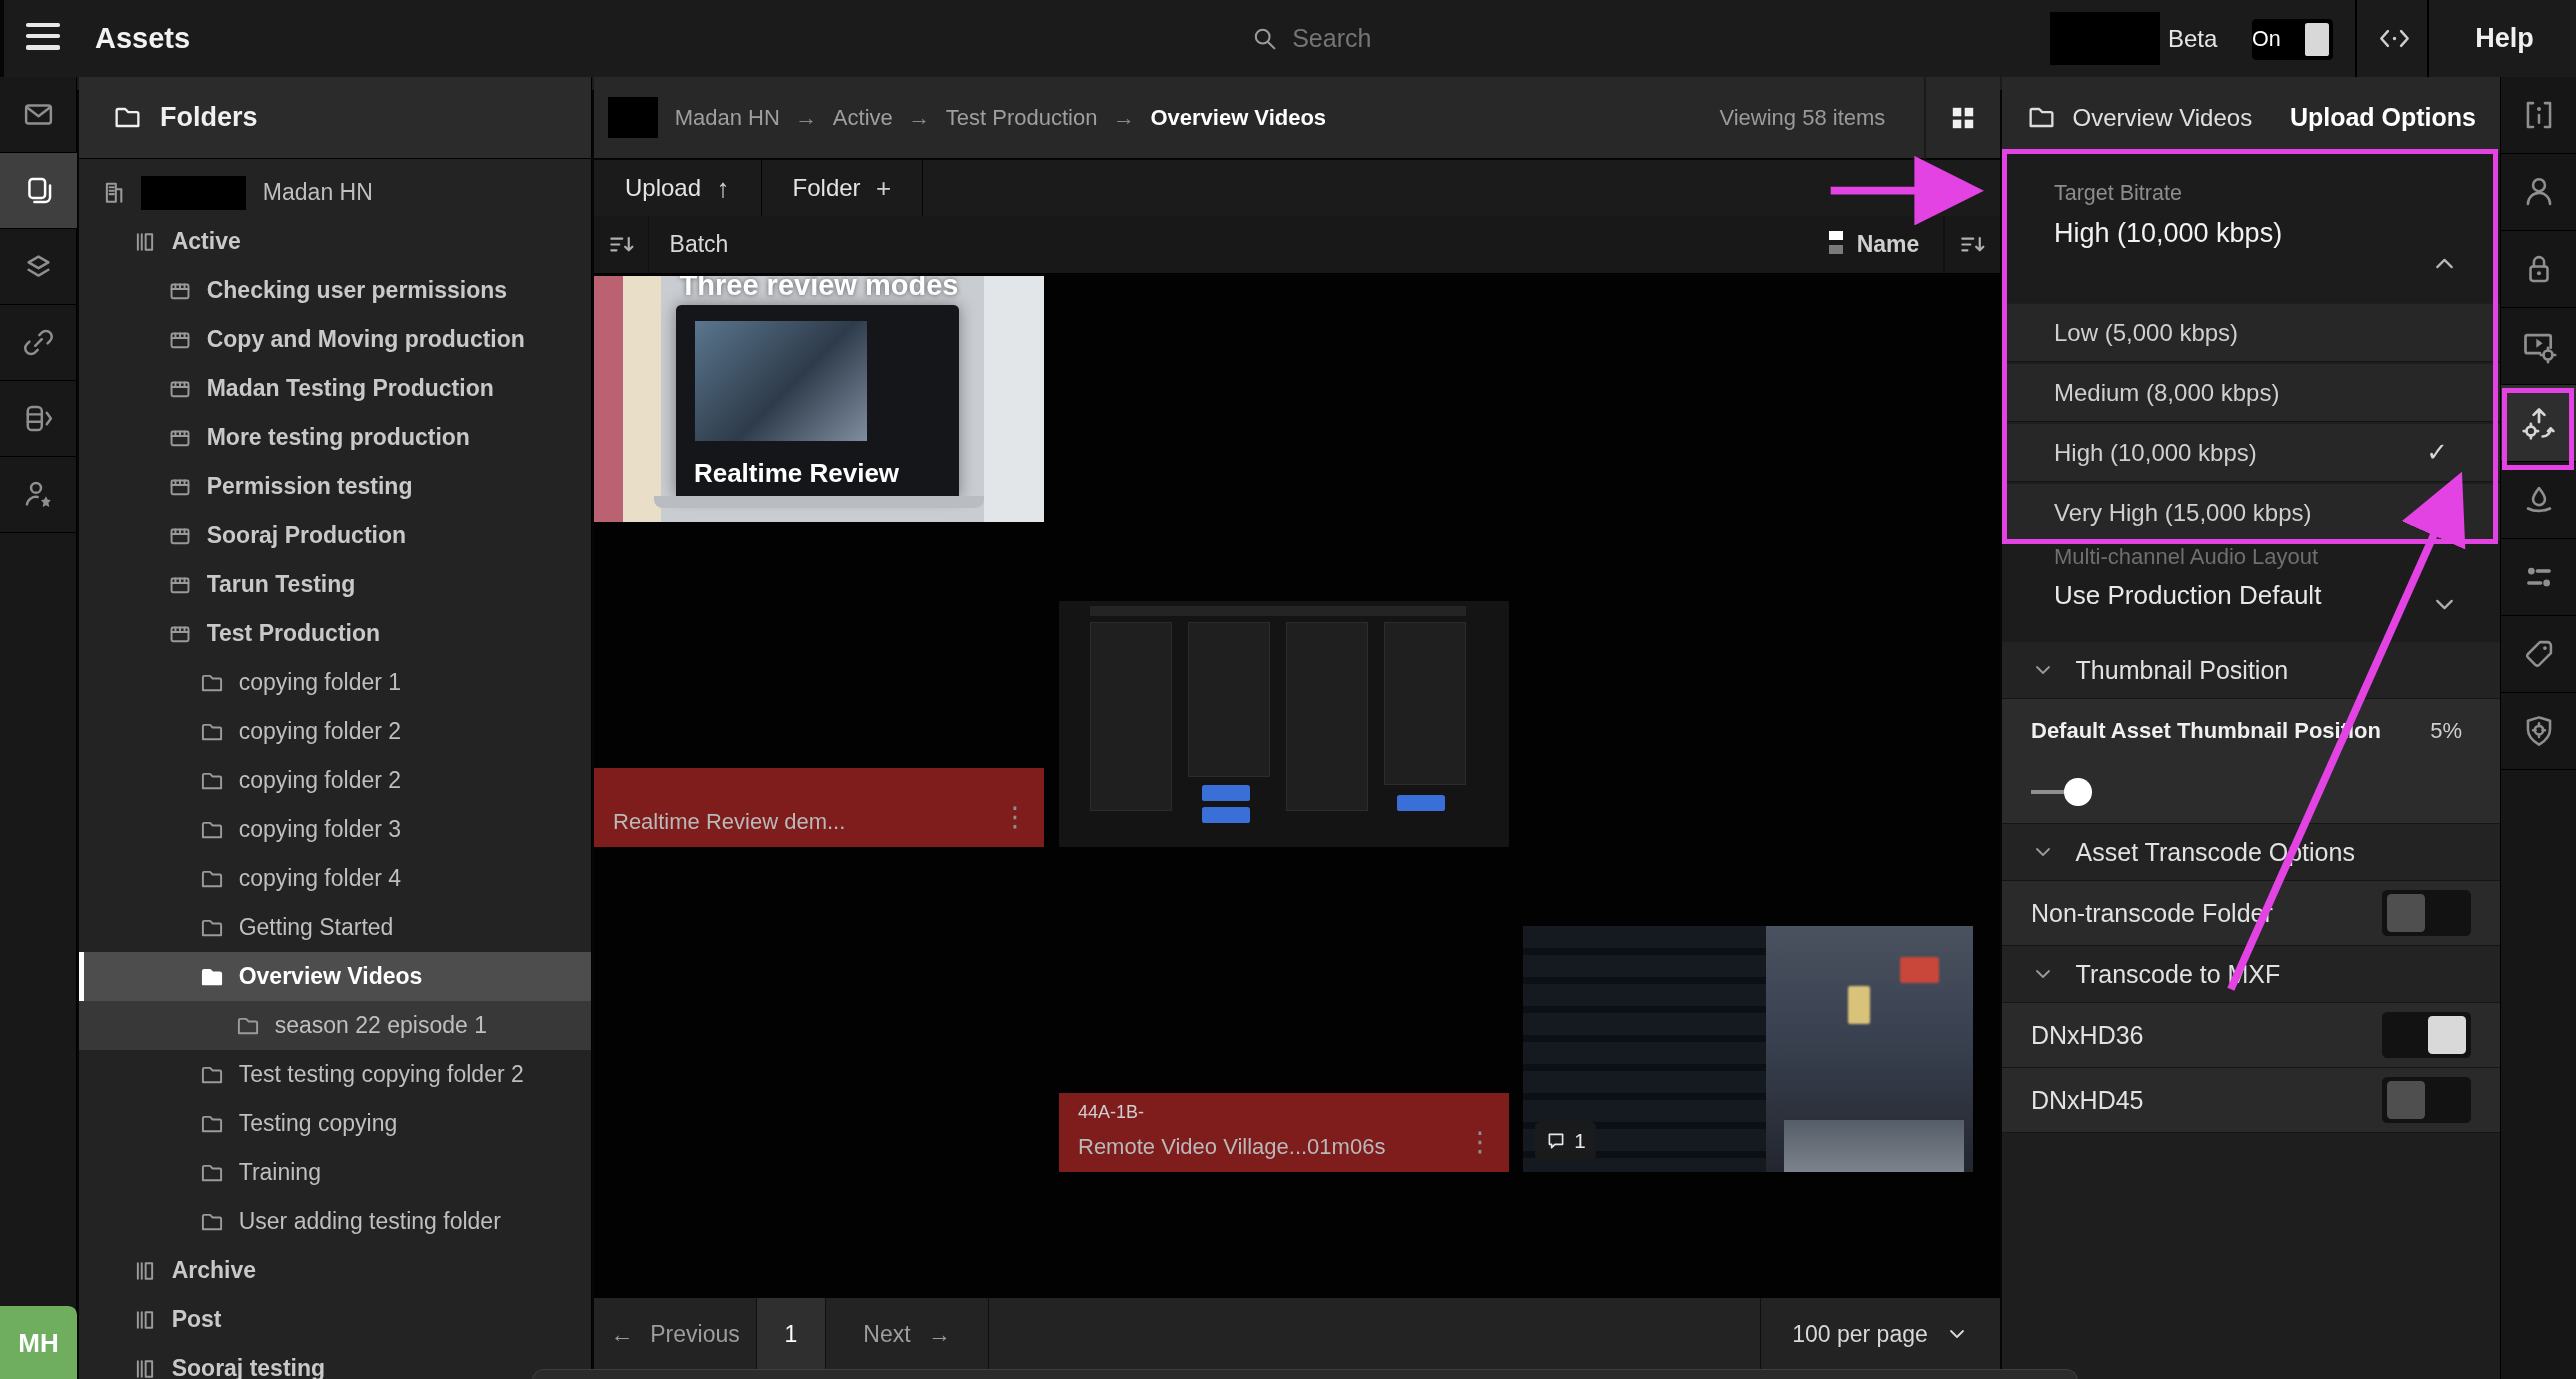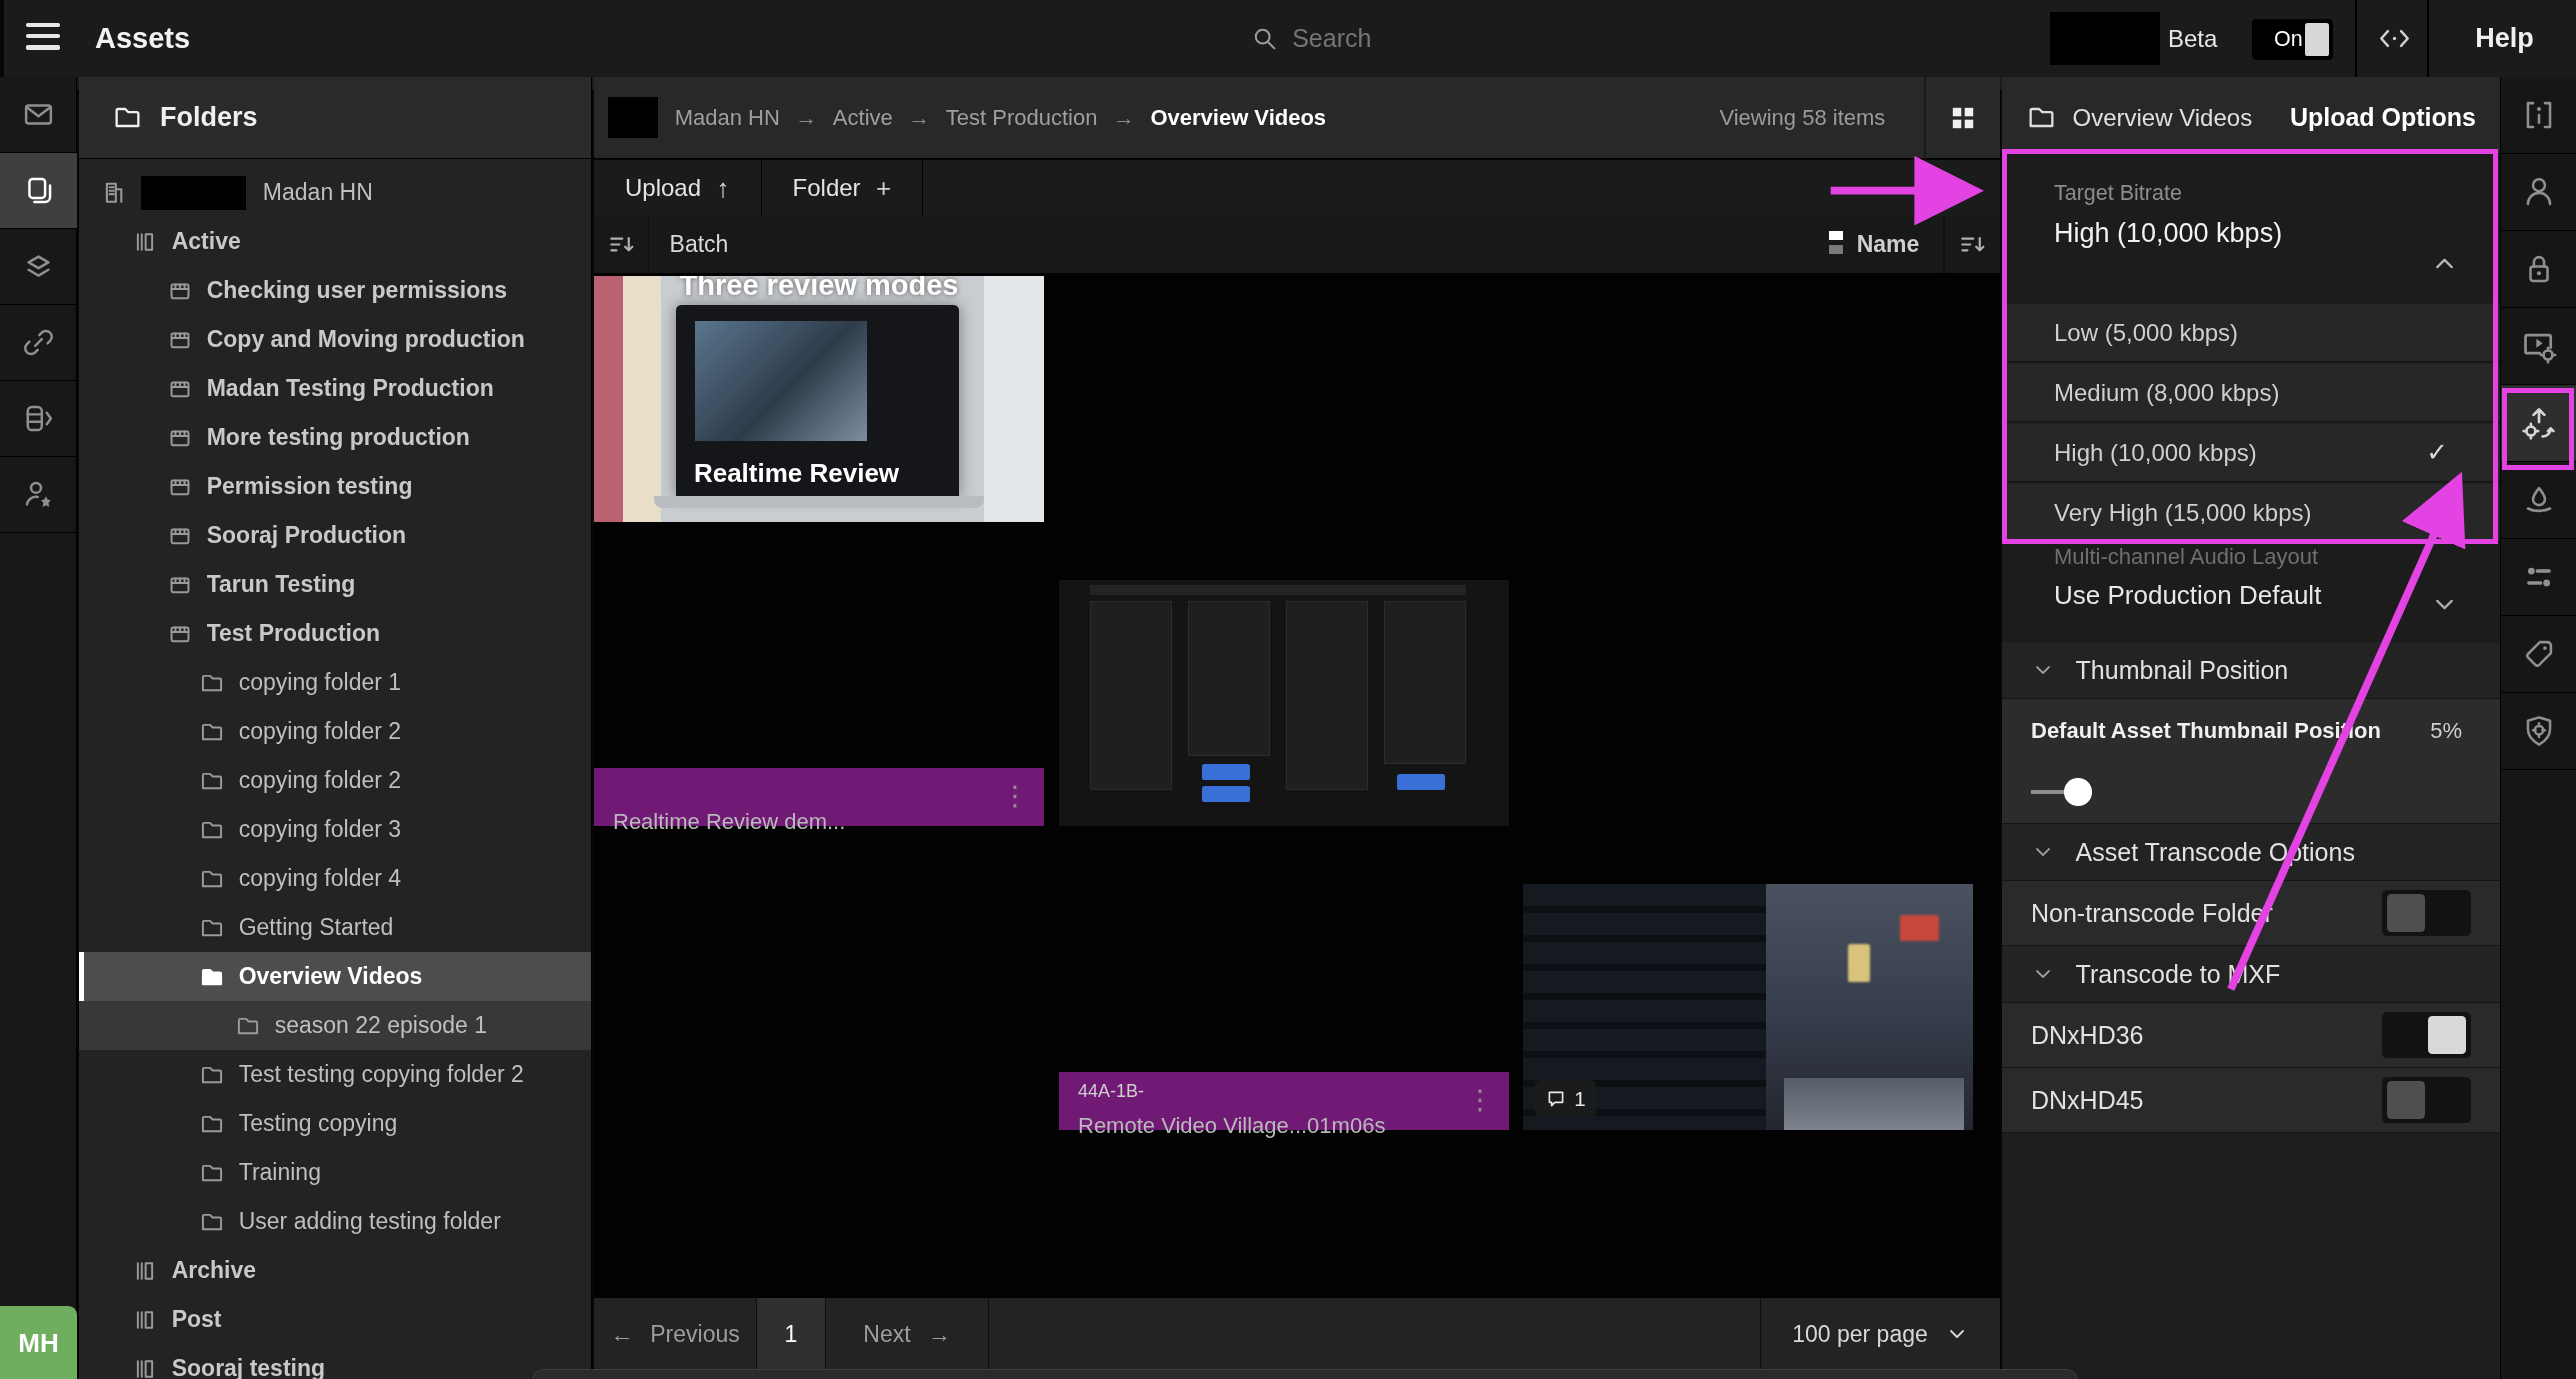--- a/index.html
+++ b/index.html
@@ -10,21 +10,21 @@
 
 .topbar{left:4px;top:0;width:2576px;height:91px;background:#1b1b1b;border-bottom:1.7px solid #000}
 .burger{left:22px;top:23px;width:34px;height:31px;cursor:pointer}
 .burger div{height:4.3px;background:#e8e8e8;border-radius:1.7px;margin-bottom:6.9px}
 .app-title{left:91px;top:0;height:77px;line-height:77px;font-size:29px;font-weight:bold;color:#f2f2f2}
 .search{left:1247px;top:0;height:77px;display:flex;align-items:center;gap:13.7px;color:#9a9a9a}
 .search input{background:transparent;border:none;outline:none;color:#9a9a9a;font-size:25px;width:258px;font-family:inherit}
 .redact-logo{left:2046px;top:12px;width:110px;height:53px;background:#000}
 .beta{left:2164px;top:0;height:77px;line-height:77px;font-size:24px;color:#e6e6e6}
 .toggle-pill{left:2248px;top:19px;width:81px;height:41px;background:#000;border-radius:4.3px;display:flex;align-items:center;cursor:pointer}
-.toggle-pill .lbl{color:#fff;font-size:21.5px;margin-left:22px}
+.toggle-pill .lbl{color:#fff;font-size:21.5px;margin-left:0}
 .toggle-pill .knob{position:absolute;right:4.3px;top:4.3px;width:24px;height:33px;background:#d8d8d8;border-radius:2.6px}
 .tb-sep{top:0;width:1.7px;height:77px;background:#000}
 .code-btn{left:2358px;top:0;width:65px;height:77px;display:flex;align-items:center;justify-content:center;color:#cfcfcf;cursor:pointer}
 .help{left:2425px;top:0;width:151px;height:77px;line-height:77px;text-align:center;font-size:27px;font-weight:bold;color:#f0f0f0;cursor:pointer}
 
 .leftrail{left:0;top:77px;width:77px;height:1303px;background:#181818;border-right:1.7px solid #000}
 .lr-cell{width:77px;height:76px;border-bottom:1.7px solid #000;display:flex;align-items:center;justify-content:center;color:#8f8f8f;cursor:pointer}
 .lr-cell.sel{background:#3f3f3f;color:#fff}
 .avatar{left:0;top:1306px;width:77px;height:74px;background:#6fae5e;border-radius:0 8.6px 0 0;display:flex;align-items:center;justify-content:center;color:#fff;font-size:26px;font-weight:bold;cursor:pointer}
 
@@ -59,21 +59,21 @@
 .sorticon{width:55px;height:100%;display:flex;align-items:center;justify-content:center;color:#b0b0b0;cursor:pointer;border-right:1.7px solid #101010}
 .batch-lbl{font-size:23px;color:#d8d8d8;margin-left:20.6px}
 .namegrp{margin-left:auto;display:flex;align-items:center;height:100%}
 .mini-ind{width:13.7px;margin-right:13.7px}
 .mini-ind div{width:13.7px;height:9.4px;margin-bottom:4.3px}
 .mini-ind .a{background:#fff}.mini-ind .b{background:#7a7a7a}
 .name-lbl{font-size:23px;color:#cfcfcf;font-weight:bold}
 .name-div{width:1.7px;height:100%;background:#101010;margin-left:24px}
 
 .card-thumb{width:450px;height:246px;background:#111;overflow:hidden;cursor:pointer}
-.card-title{width:450px;height:58px;background:#701a75;position:relative;cursor:pointer}
+.card-title{width:450px;height:79px;background:#7f1d1d;position:relative;cursor:pointer}
 .card-title .nm{position:absolute;left:19px;top:8.6px;font-size:18px;color:#cfcfcf}
 .card-title .sub{position:absolute;left:19px;top:41px;font-size:22px;color:#b9b9b9;white-space:pre}
 .kebab{position:absolute;right:12px;bottom:8.6px;width:34px;height:38px;text-align:center;font-size:27.5px;color:#8f8f8f;cursor:pointer}
 
 .t1{position:relative;background:linear-gradient(90deg,#b express5f6e 0,#b85f6e 0)}
 .t1{background:#c9ccd0}
 .t1 .s1{position:absolute;left:0;top:0;width:29px;height:100%;background:#bb6272}
 .t1 .s2{position:absolute;left:29px;top:0;width:38px;height:100%;background:#e9dfc9}
 .t1 .s3{position:absolute;right:0;top:0;width:60px;height:100%;background:#e3e6e9}
 .t1 .topline{position:absolute;left:0;top:-6.9px;width:100%;text-align:center;font-size:29px;font-weight:bold;color:#fff;text-shadow:0 0 5.2px #0008}

